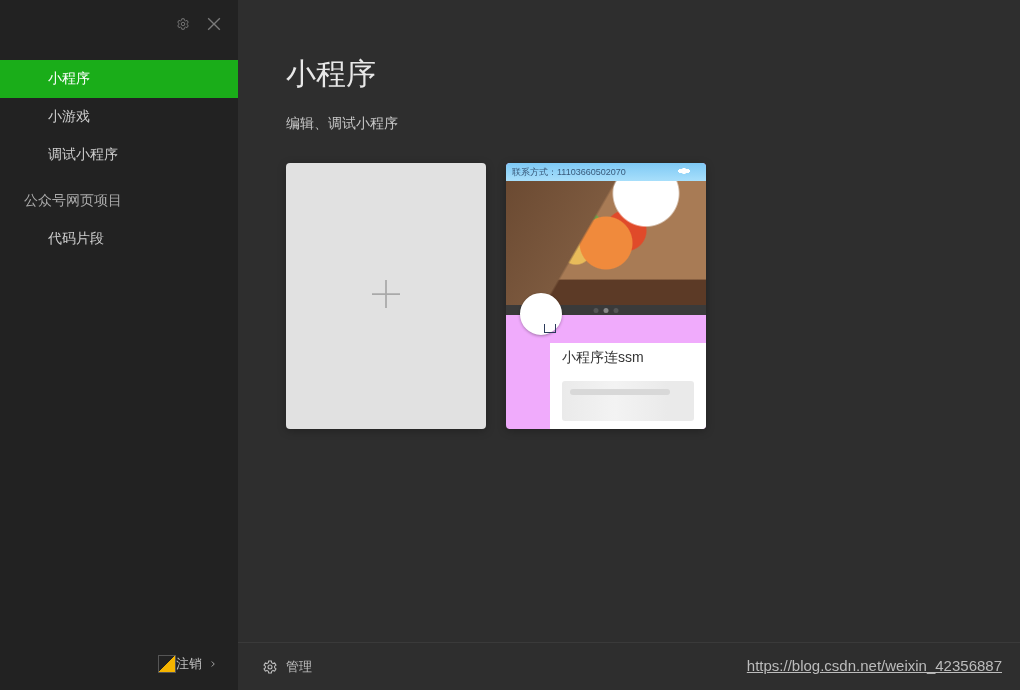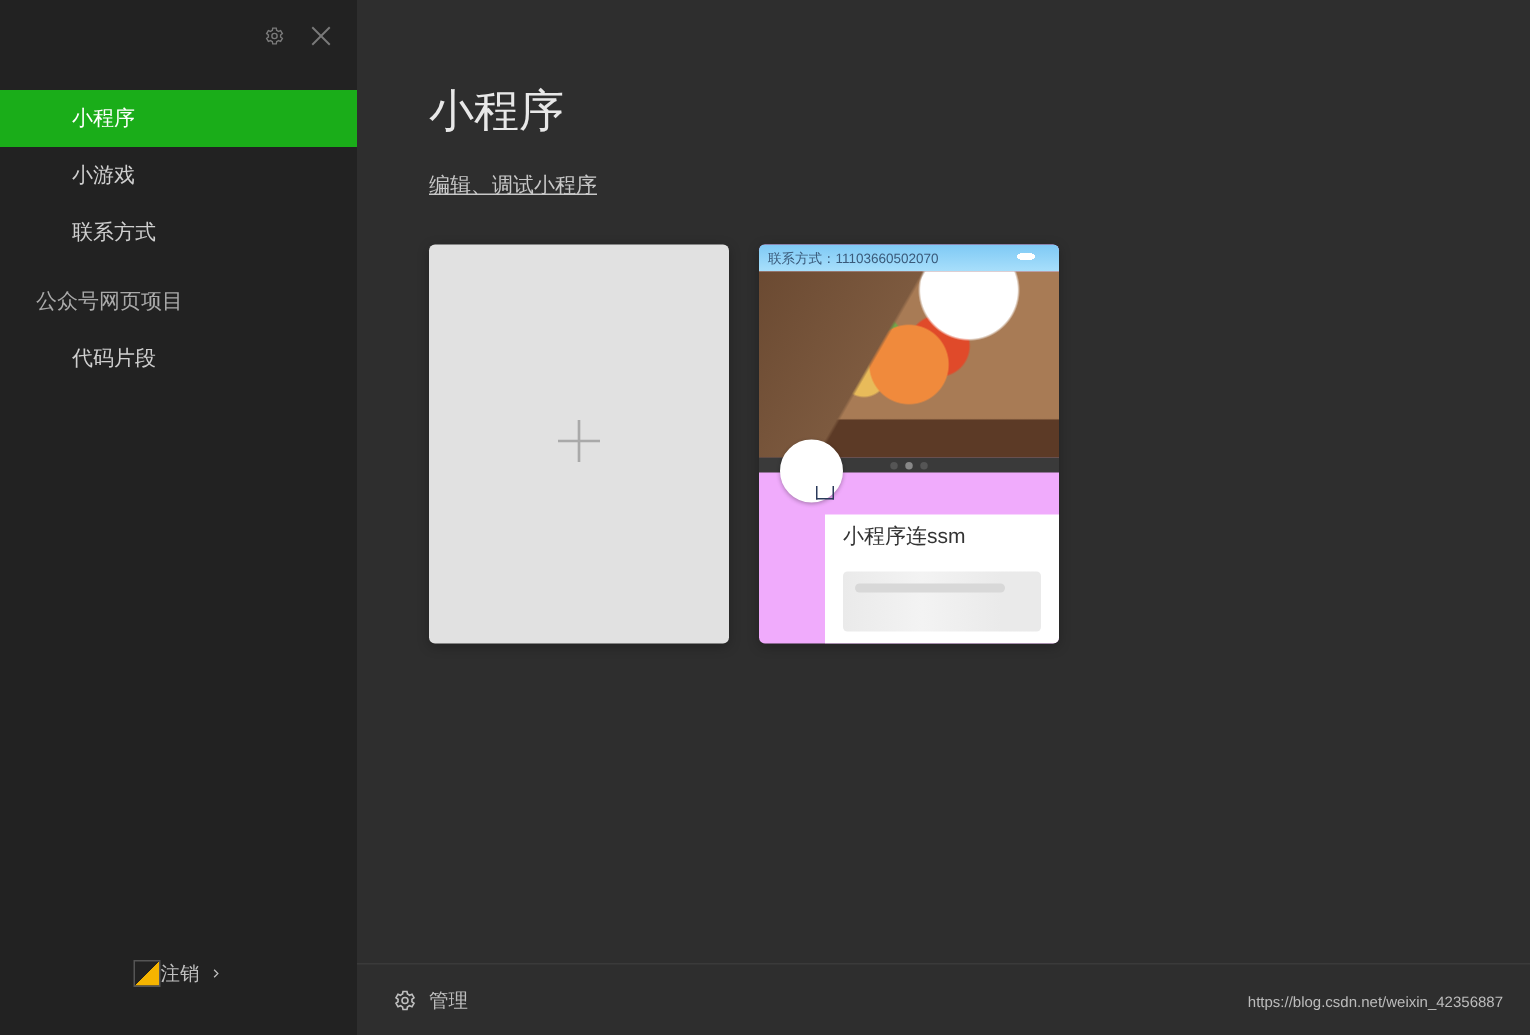--- a/index.html
+++ b/index.html
@@ -42,26 +42,26 @@
     }
     .sidebar-item.active {
       background: #1aad19;
       color: #fff;
     }
     .sidebar-group { margin-top: 4px; margin-bottom: 14px; }
     .sidebar-group .sidebar-section-title { padding-top: 4px; padding-bottom: 10px; }
 
     .sidebar-bottom {
       position: absolute;
-      bottom: 32px;
+      bottom: 17px;
       left: 0;
       width: 100%;
       display: flex;
       align-items: center;
-      justify-content: center;
+      justify-content: flex-end;
       padding: 0 20px;
     }
     .app-logo {
       width: 18px; height: 18px;
       background: linear-gradient(135deg, #222 0%, #222 50%, #f5b400 50%, #f5b400 100%);
       border: 1px solid #555;
     }
     .logout-btn {
       display: flex; align-items: center; gap: 6px;
       font-size: 13px; color: #bfbfbf; cursor: pointer;
@@ -70,21 +70,21 @@
     .main {
       position: absolute;
       left: 238px; top: 0;
       right: 0; bottom: 0;
       background: #2e2e2e;
     }
     .main-header {
       padding: 54px 48px 0;
     }
     .main-title { font-size: 30px; color: #e8e8e8; font-weight: 400; }
-    .main-subtitle { font-size: 14px; color: #c8c8c8; margin-top: 20px; text-decoration: underline; }
+    .main-subtitle { font-size: 14px; color: #c8c8c8; margin-top: 20px; }
 
     .project-grid {
       display: flex;
       gap: 20px;
       padding: 30px 48px;
     }
     .project-card {
       width: 200px;
       height: 266px;
       background: #f0abfc;
@@ -197,22 +197,23 @@
       padding: 0 24px;
       justify-content: space-between;
     }
     .manage-btn {
       display: flex; align-items: center; gap: 8px;
       font-size: 13px; color: #bfbfbf; cursor: pointer;
     }
     .watermark {
       position: absolute;
       right: 18px; bottom: 16px;
-      font-size: 10px;
+      font-size: 15px;
       color: #bcbcbc;
+      text-decoration: underline;
     }
   </style>
 </head>
 <body>
 
 <div class="sidebar">
   <div class="sidebar-top-icons">
     <span class="icon-btn">
       <svg width="14" height="14" viewBox="0 0 24 24" fill="none" stroke="currentColor" stroke-width="1.6">
         <circle cx="12" cy="12" r="3"></circle>
@@ -229,21 +230,21 @@
 
   <div class="sidebar-list">
     <div class="sidebar-group">
       <div class="sidebar-item active">
         <span>小程序</span>
       </div>
       <div class="sidebar-item">
         <span>小游戏</span>
       </div>
       <div class="sidebar-item">
-        <span>联系方式</span>
+        <span>调试小程序</span>
       </div>
     </div>
 
     <div class="sidebar-group">
       <div class="sidebar-section-title">公众号网页项目</div>
       <div class="sidebar-item">
         <span>代码片段</span>
       </div>
     </div>
   </div>

